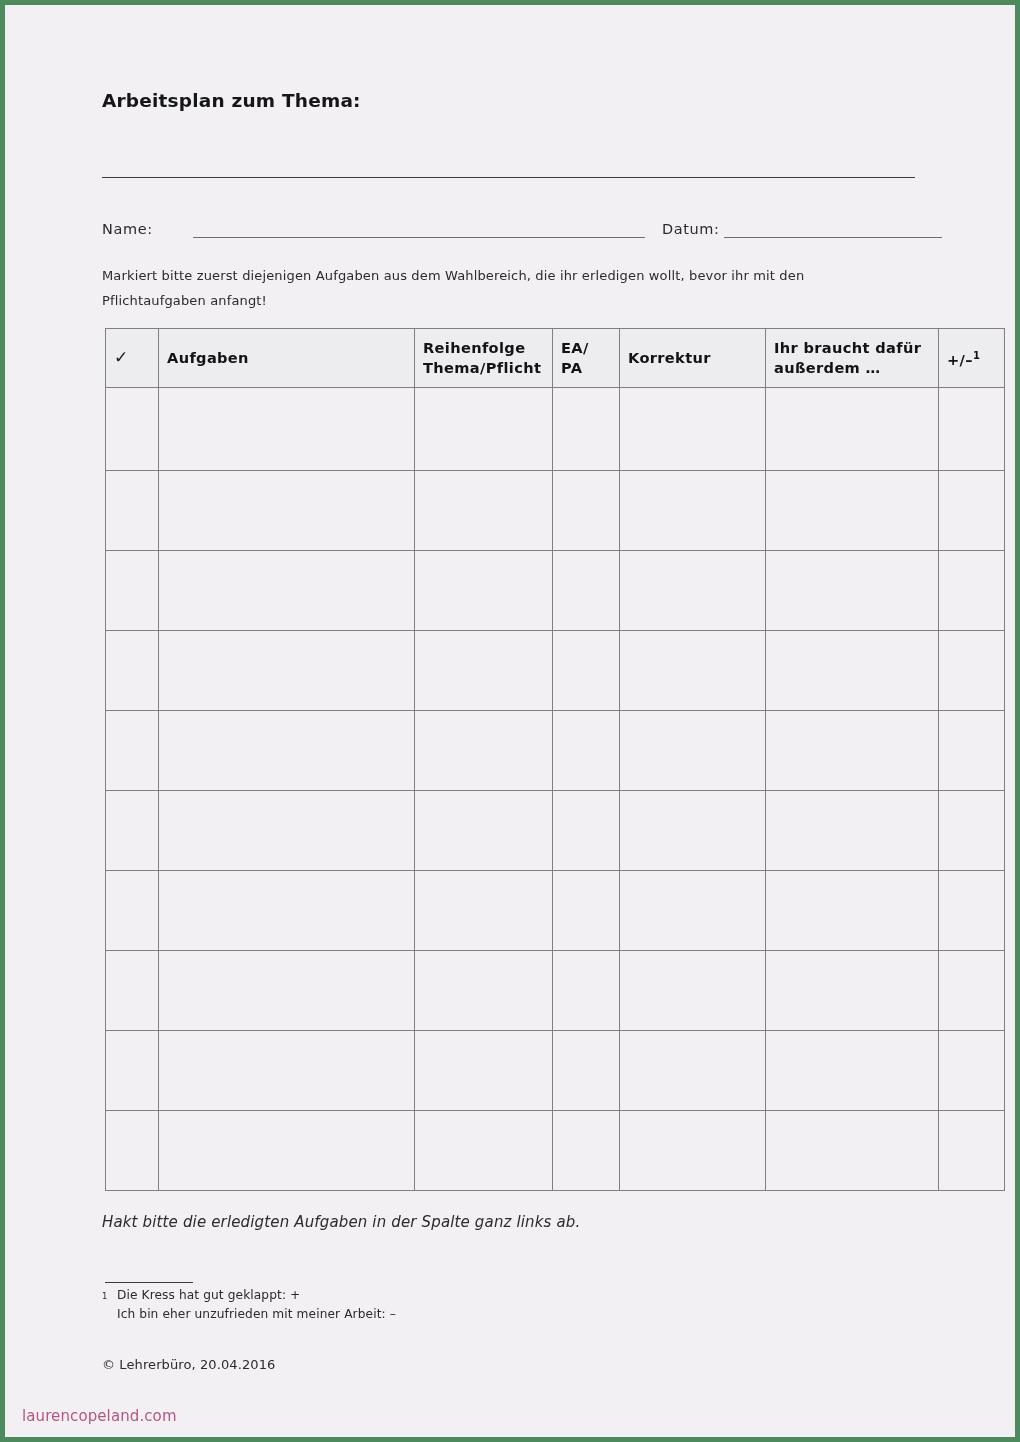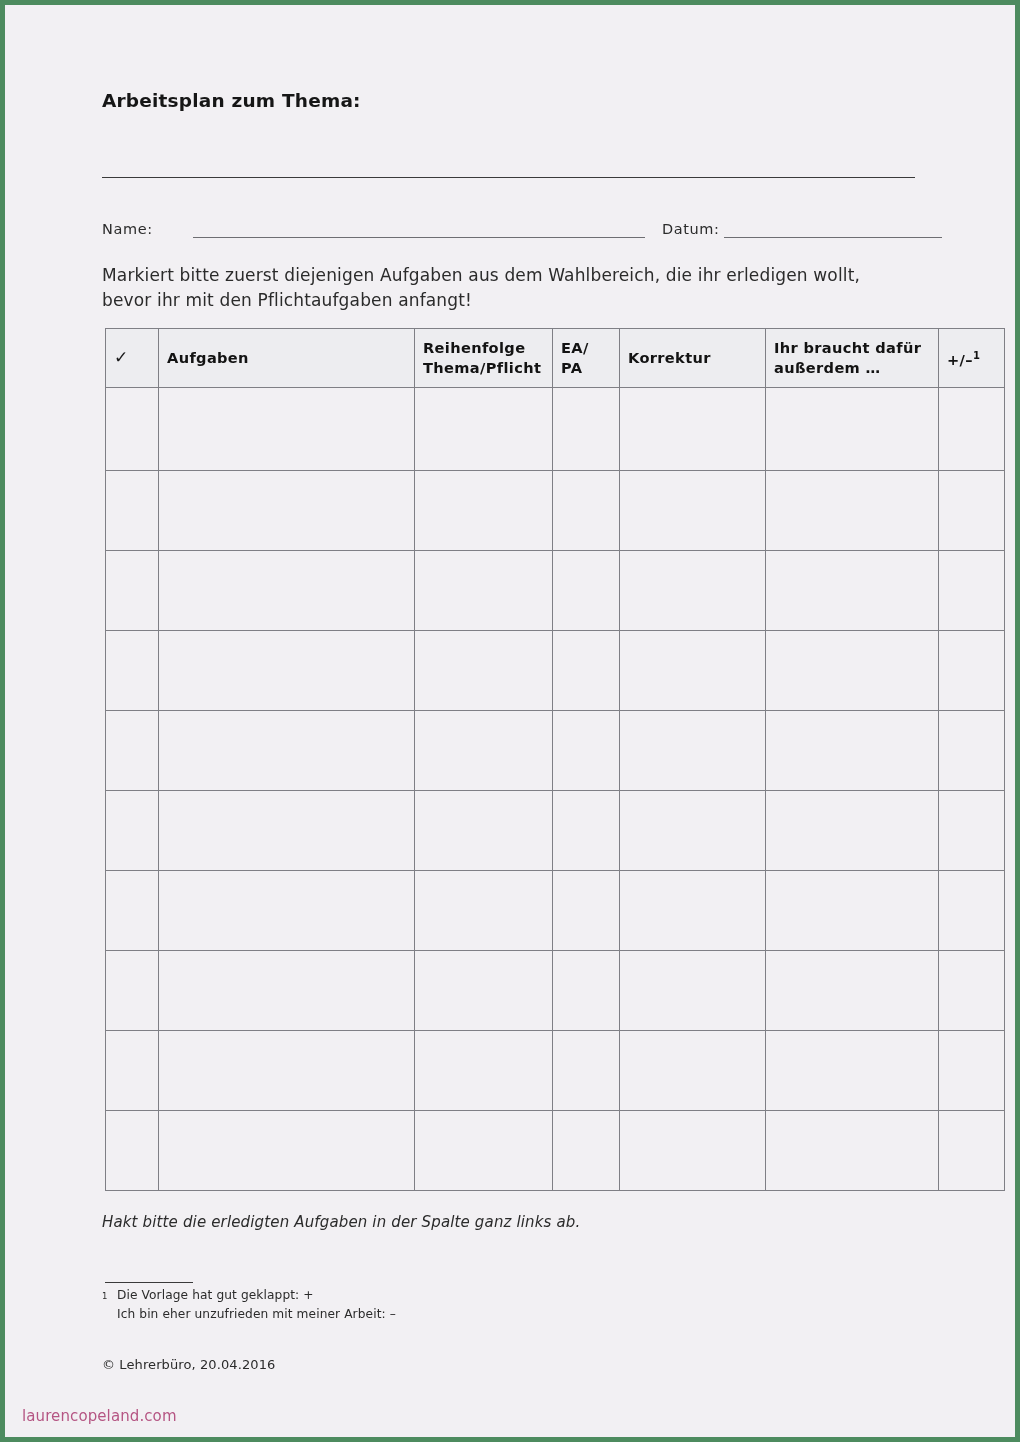--- a/index.html
+++ b/index.html
@@ -76,21 +76,21 @@
   .field-name .ruleline { width: 452px; }
   .field-datum { left: 536px; margin-left: 24px; }
   .field-datum .ruleline { width: 218px; }
 
   
   .intro {
     position: absolute;
     left: 97px;
     top: 258px;
     width: 800px;
-    font-size: 17px;
+    font-size: 13px;
     line-height: 25px;
     color: #2b2b2b;
     letter-spacing: 0.15px;
   }
 
   
   .tbl-wrap {
     position: absolute;
     left: 100px;
     top: 323px;
@@ -340,21 +340,21 @@
           </tbody>
       </table>
     </div>
 
     <div class="note-italic">Hakt bitte die erledigten Aufgaben in der Spalte ganz links ab.</div>
 
     <div class="fn-rule"></div>
     <div class="footnote">
       <span class="fn-mark">1</span>
       <div class="fn-lines">
-        <div>Die Vorlage hat gut geklappt: +</div>
+        <div>Die Kress hat gut geklappt: +</div>
         <div>Ich bin eher unzufrieden mit meiner Arbeit: –</div>
       </div>
     </div>
 
     <div class="credits">
       <div>© Lehrerbüro, 20.04.2016</div>
     </div>
 
     <div class="watermark">laurencopeland.com</div>
 

